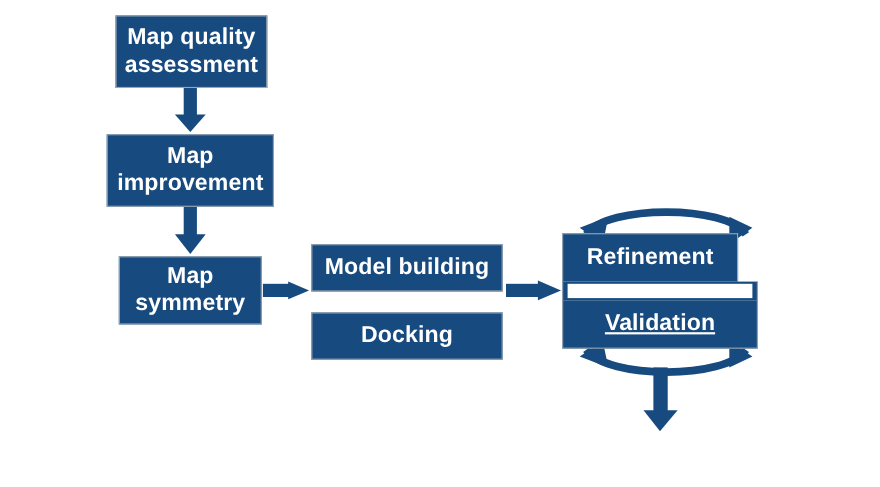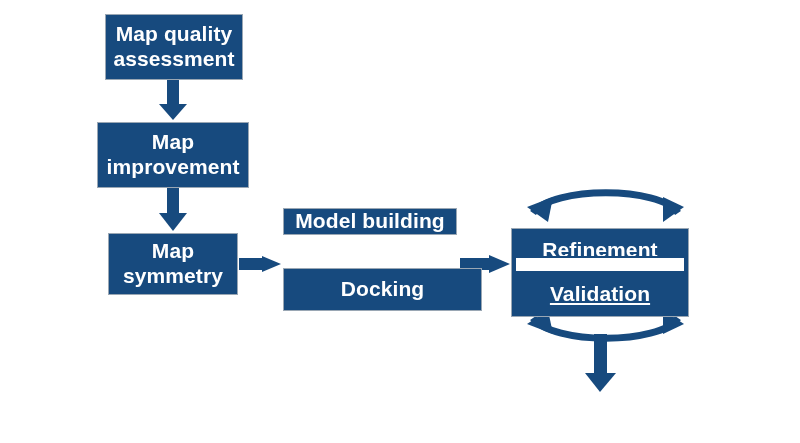--- a/index.html
+++ b/index.html
@@ -33,36 +33,35 @@
     font-weight: 700;
     font-size: 21px;
     letter-spacing: 0.1px;
     white-space: pre-line;
     user-select: none;
   }
   
   #node-map-quality     { left: 105px; top: 14px;  width: 138px; height: 66px; }
   #node-map-improvement { left: 97px;  top: 122px; width: 152px; height: 66px; }
   #node-map-symmetry    { left: 108px; top: 233px; width: 130px; height: 62px; }
-  #node-model-building  { left: 283px; top: 208px; width: 174px; height: 27px; }
-  #node-docking         { left: 283px; top: 268px; width: 199px; height: 43px; }
+  #node-model-building  { left: 283px; top: 222px; width: 174px; height: 43px; }
+  #node-docking         { left: 283px; top: 284px; width: 174px; height: 43px; }
   #node-deposition      { left: 511px; top: 394px; width: 178px; height: 40px; }
 
   
   #cycle-group {
     position: absolute;
     left: 488px;
     top: 182px;
     width: 224px;
     height: 170px;
   }
   #node-refinement {
-    left: 23px; top: 30px; width: 178px; height: 44px;
+    left: 23px; top: 30px; width: 160px; height: 44px;
     border-bottom: none;
-    margin-top: 16px;
   }
   #node-validation {
     left: 23px; top: 91px; width: 178px; height: 44px;
     border-top: none;
     text-decoration: underline;
   }
   .cycle-connector {
     position: absolute;
     left: 23px; top: 74px;
     width: 178px; height: 17px;

